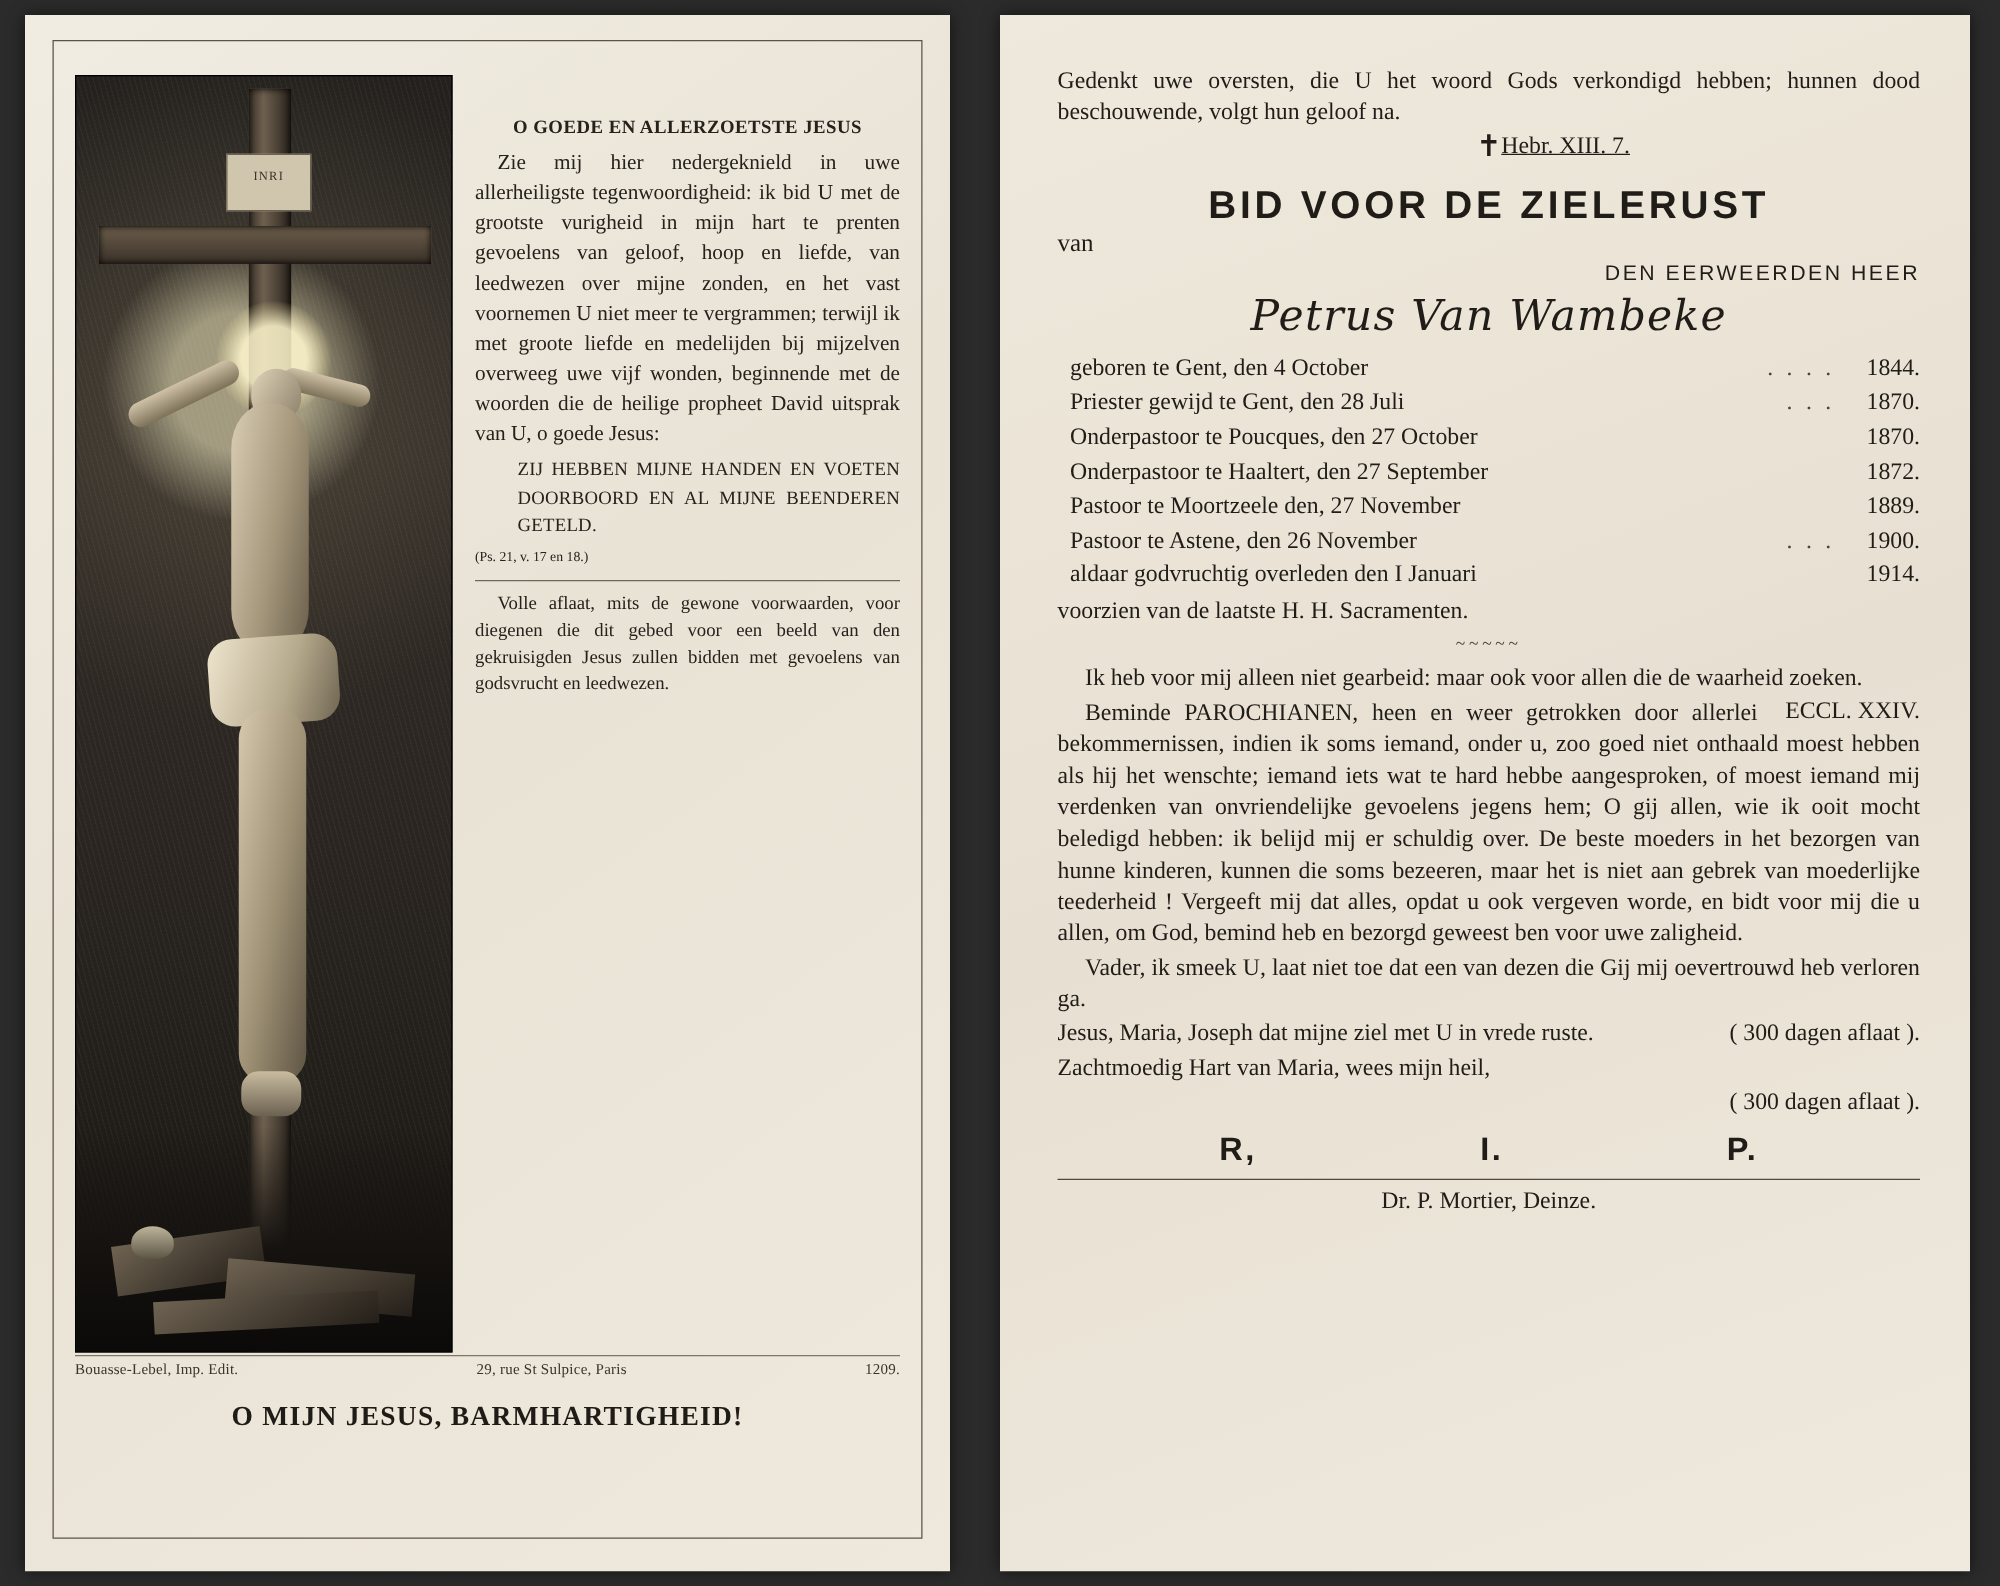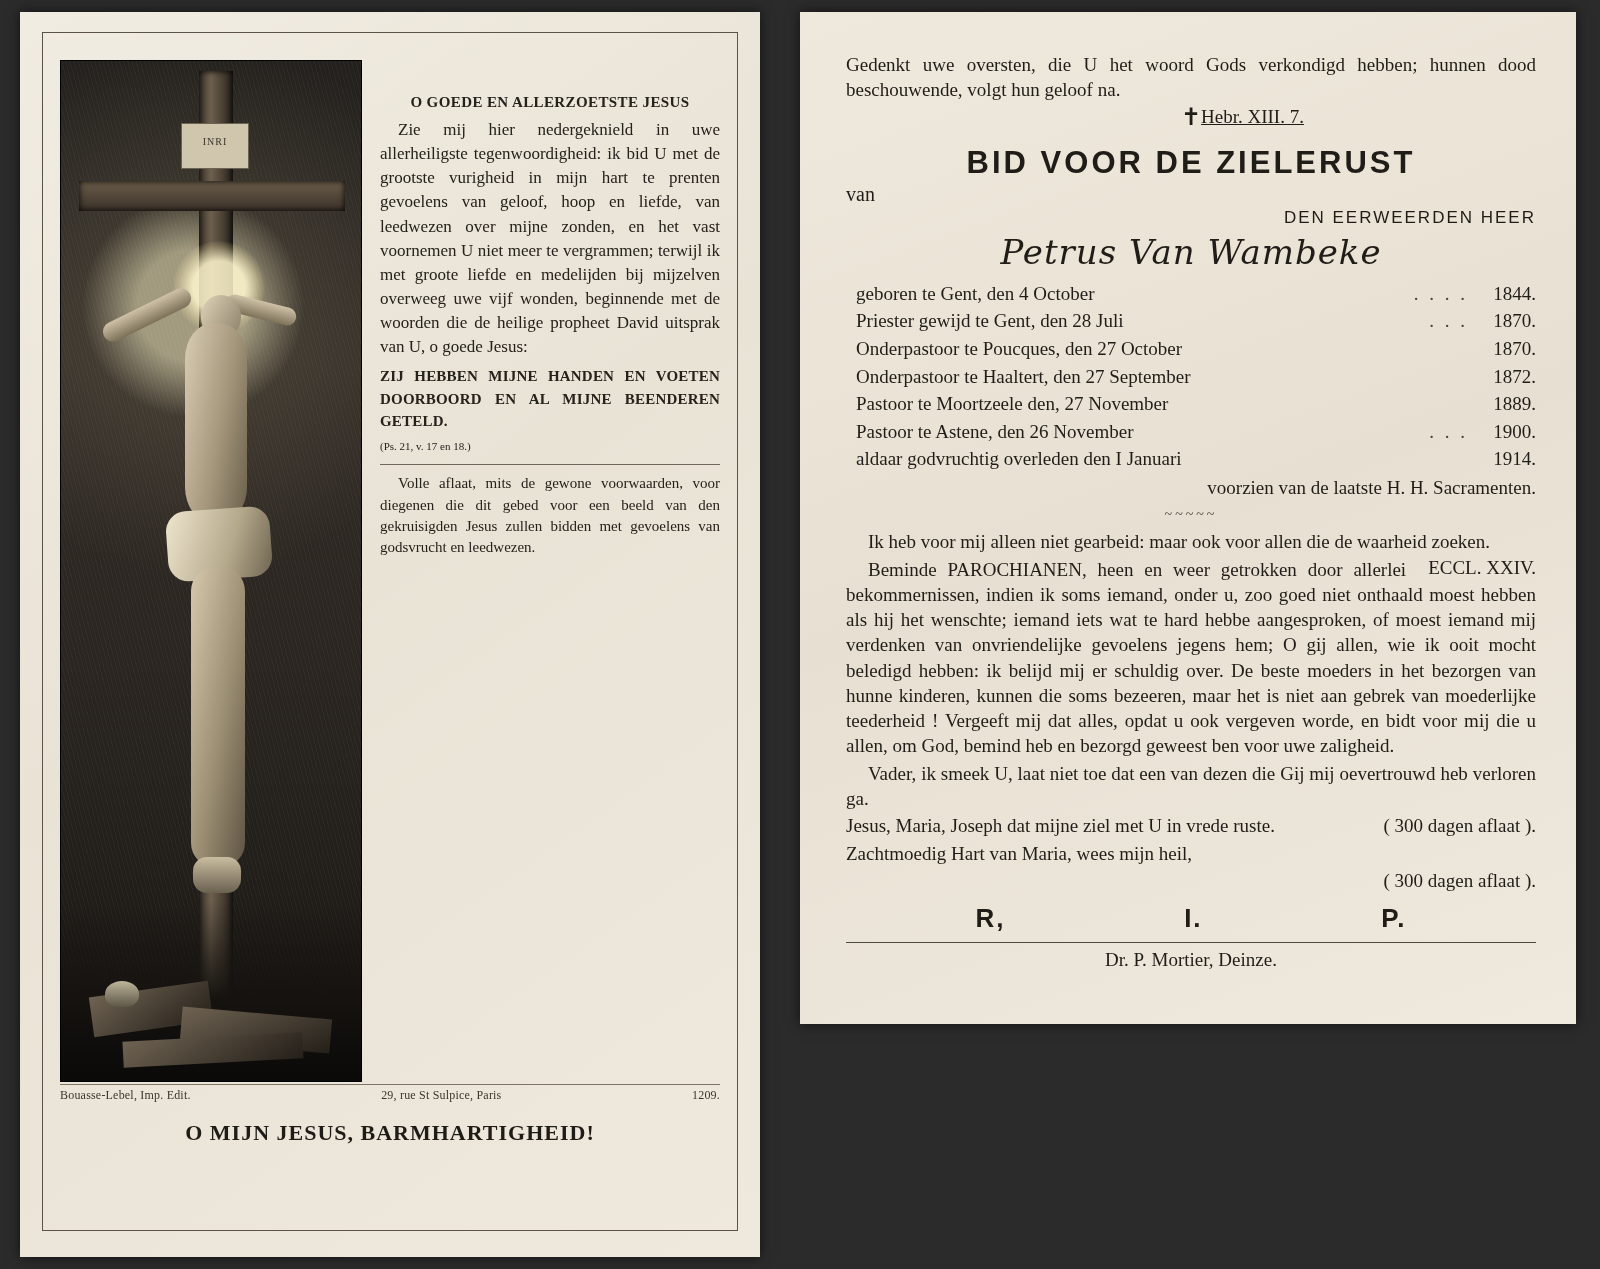--- a/index.html
+++ b/index.html
@@ -3,21 +3,21 @@
 <meta charset="utf-8">
 <style>
   html,body{margin:0;padding:0;background:#1a1a1a;}
   body{width:1600px;height:1269px;font-family:"Liberation Serif",serif;}
   .scan{position:relative;width:1600px;height:1269px;background:#2b2b2b;overflow:hidden;}
 
   
   .card{position:absolute;background:#efeae0;box-shadow:0 0 12px rgba(0,0,0,.6);}
   .card.left{left:20px;top:12px;width:740px;height:1245px;
      background:linear-gradient(145deg,#f1ece2 0%,#e9e3d6 45%,#efe9dd 100%);}
-  .card.right{left:800px;top:12px;width:776px;height:1012px;
+  .card.right{left:800px;top:12px;width:776px;height:1245px;
      background:linear-gradient(160deg,#efe9dd 0%,#e7e0d2 50%,#efe9de 100%);}
 
   .inner-border{position:absolute;inset:18px;border:1px solid #5b5346;}
   .left .inner-border{inset:20px 22px 26px 22px;}
 
   
   .engraving{position:absolute;left:40px;top:48px;width:300px;height:1020px;
     background:#111;overflow:hidden;border:1px solid #000;}
   .engraving .sky{position:absolute;inset:0;
     background:
@@ -62,42 +62,42 @@
 
   .imprint{position:absolute;left:40px;top:1072px;width:660px;
     font:12px "Liberation Serif",serif;color:#3a342b;display:flex;justify-content:space-between;
     border-top:1px solid #7d7668;padding-top:3px;letter-spacing:.2px;gap:38px;}
 
   
   .prayer{position:absolute;left:360px;top:82px;width:340px;color:#25211b;}
   .prayer .hd{font:bold 15px "Liberation Serif",serif;letter-spacing:.4px;text-align:center;margin-bottom:7px;}
   .prayer p{margin:0 0 6px 0;font:17px/1.42 "Liberation Serif",serif;text-align:justify;}
   .prayer p.indent{text-indent:18px;}
-  .prayer .bold{font-weight:bold;font-size:15px;line-height:1.5;letter-spacing:.2px;}
+  .prayer .bold{font-weight:normal;font-size:15px;line-height:1.5;letter-spacing:.2px;margin-left:34px;}
   .prayer .ps{font-size:11px;}
   .prayer hr{border:0;border-top:1px solid #6f675a;margin:10px 0 8px 0;}
   .prayer .small{font-size:15px;line-height:1.42;}
 
   .footer-left{position:absolute;left:40px;top:1108px;width:660px;text-align:center;color:#1f1b16;}
   .footer-left .big{font:bold 22px "Liberation Serif",serif;letter-spacing:1px;}
   .footer-left .sub{font:16px "Liberation Serif",serif;margin-top:4px;}
 
   
   .rc{position:absolute;left:46px;top:40px;width:690px;color:#201d18;}
   .scripture{font:19px/1.34 "Liberation Serif",serif;text-align:justify;}
   .bidvoor{text-align:center;font:bold 31px "Liberation Sans",sans-serif;letter-spacing:3px;margin:14px 0 2px;}
   .van{font:20px "Liberation Serif",serif;margin:2px 0;}
   .eerw{text-align:right;font:17px "Liberation Sans",sans-serif;letter-spacing:2px;margin:2px 0 4px;}
   .name{text-align:center;font:34px "DejaVu Serif",serif;font-style:italic;letter-spacing:1px;margin:2px 0 8px;}
   .lifeline{font:19px/1.45 "Liberation Serif",serif;}
   .lifeline .row{display:flex;align-items:baseline;white-space:nowrap;}
   .lifeline .txt{padding-left:10px;}
   .lifeline .dots{flex:1;overflow:hidden;letter-spacing:3px;color:#4a443a;text-align:right;padding:0 6px;}
   .lifeline .yr{width:62px;text-align:right;}
-  .sacr{font:19px/1.4 "Liberation Serif",serif;margin-top:2px;text-align:right;}
+  .sacr{font:19px/1.4 "Liberation Serif",serif;margin-top:2px;}
   .orn{text-align:center;letter-spacing:3px;font-size:14px;color:#4a443a;margin:6px 0 6px;}
   .body-text{font:19px/1.33 "Liberation Serif",serif;text-align:justify;}
   .body-text p{margin:0 0 2px 0;}
   .body-text .ind{text-indent:22px;}
   .right-tag{text-align:right;}
   .rip{display:flex;justify-content:space-around;font:bold 26px "Liberation Sans",sans-serif;
     letter-spacing:2px;margin:10px 40px 0 40px;}
   .printer{border-top:1px solid #4f483d;margin-top:8px;padding-top:6px;text-align:center;
     font:19px "Liberation Serif",serif;}
   .ecc{float:right;}

